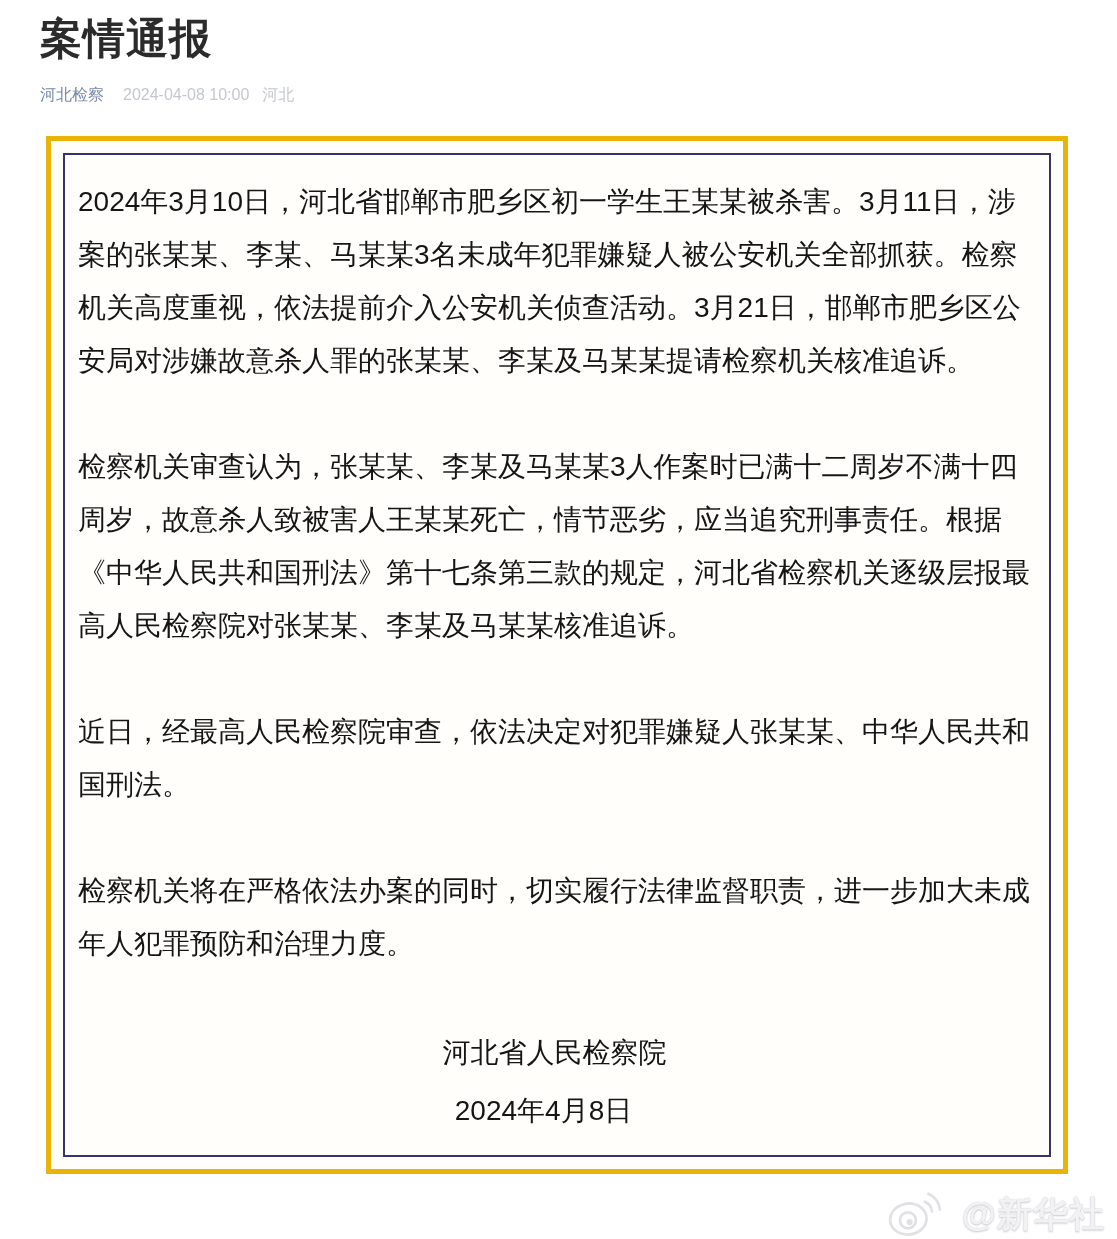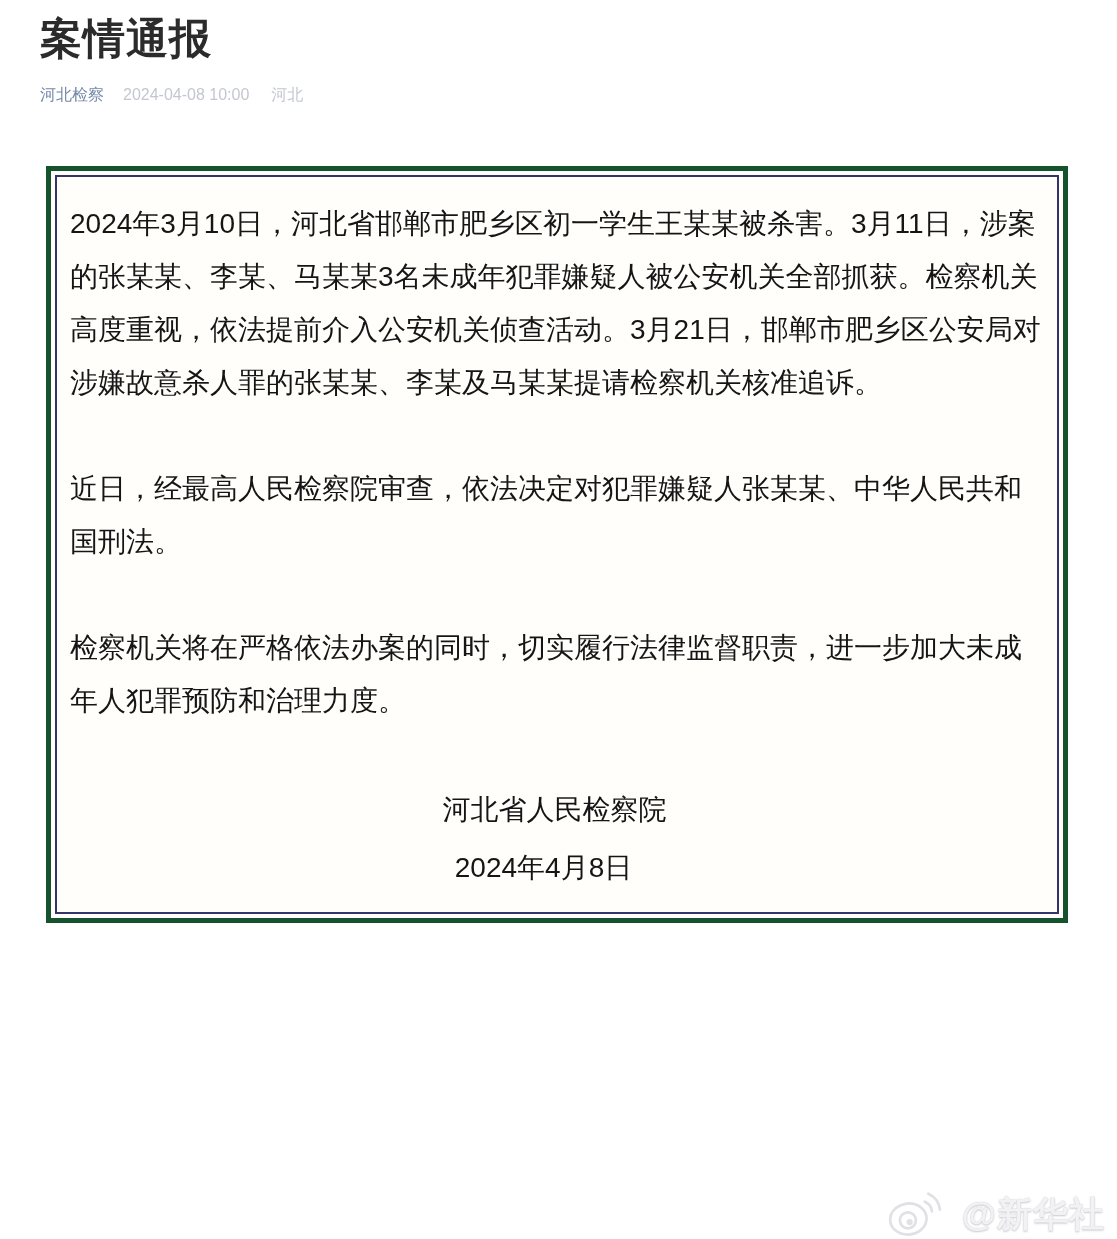--- a/index.html
+++ b/index.html
@@ -35,26 +35,26 @@
     color: #7487a6;
     cursor: pointer;
     text-decoration: none;
   }
   .meta-time {
     color: #c3c7cf;
     margin-left: 19px;
   }
   .meta-location {
     color: #c3c7cf;
-    margin-left: 22px;
+    margin-left: 13px;
   }
   .notice-outer {
-    margin: 62px 9px 0 6px;
-    border: 5px solid #14532d;
-    padding: 4px;
+    margin: 32px 9px 0 6px;
+    border: 5px solid #eab308;
+    padding: 12px;
     background: #fffefb;
   }
   .notice-inner {
     border: 2px solid #34346b;
     padding: 20px 10px 18px 13px;
   }
   .body-para {
     font-size: 28px;
     line-height: 53px;
     color: #151515;
@@ -108,20 +108,21 @@
     <span class="meta-source">河北检察</span>
     <span class="meta-time">2024-04-08 10:00</span>
     <span class="meta-location">河北</span>
   </div>
 
   <div class="notice-outer">
     <div class="notice-inner">
 
       <div>
           <p class="body-para">2024年3月10日，河北省邯郸市肥乡区初一学生王某某被杀害。3月11日，涉案的张某某、李某、马某某3名未成年犯罪嫌疑人被公安机关全部抓获。检察机关高度重视，依法提前介入公安机关侦查活动。3月21日，邯郸市肥乡区公安局对涉嫌故意杀人罪的张某某、李某及马某某提请检察机关核准追诉。</p>
+          <p class="body-para">检察机关审查认为，张某某、李某及马某某3人作案时已满十二周岁不满十四周岁，故意杀人致被害人王某某死亡，情节恶劣，应当追究刑事责任。根据《中华人民共和国刑法》第十七条第三款的规定，河北省检察机关逐级层报最高人民检察院对张某某、李某及马某某核准追诉。</p>
           <p class="body-para">近日，经最高人民检察院审查，依法决定对犯罪嫌疑人张某某、中华人民共和国刑法。</p>
           <p class="body-para">检察机关将在严格依法办案的同时，切实履行法律监督职责，进一步加大未成年人犯罪预防和治理力度。</p>
         </div>
 
       <div class="signature-block">
         <div class="signature-name">河北省人民检察院</div>
         <div class="signature-date">2024年4月8日</div>
       </div>
 
     </div>

